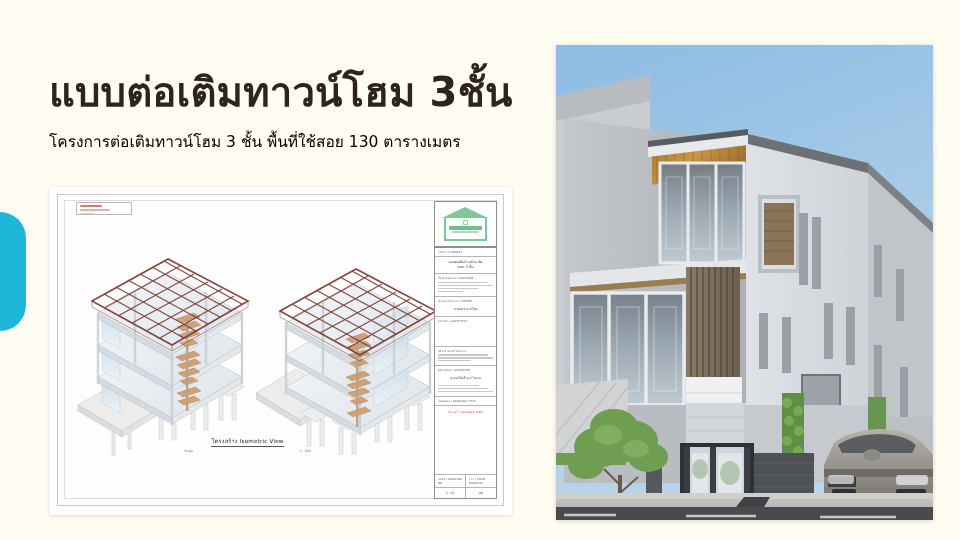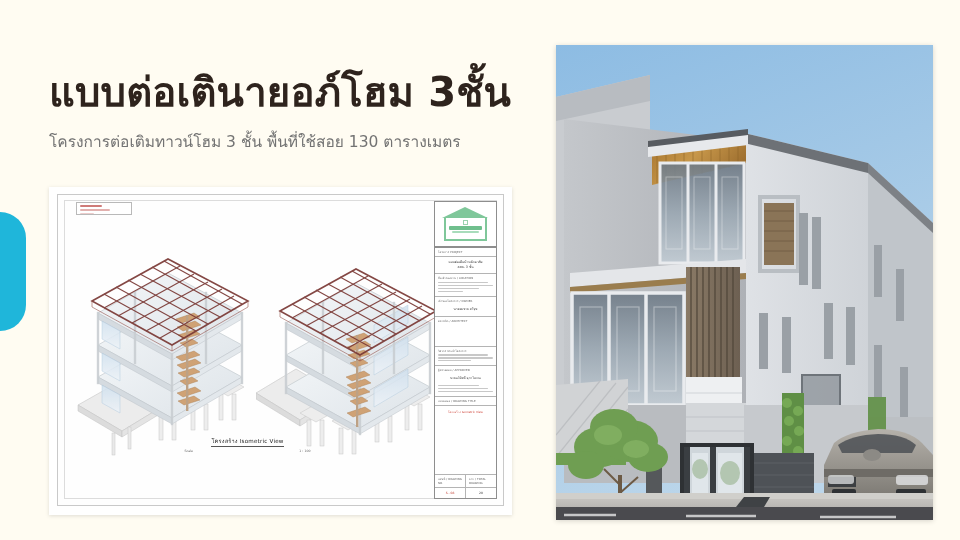--- a/index.html
+++ b/index.html
@@ -22,21 +22,21 @@
   #title{
     position:absolute; left:49px; top:66px;
     font-size:40px; line-height:52px;
     font-weight:700; color:#2e231d;
     letter-spacing:.2px;
     white-space:nowrap;
   }
   #subtitle{
     position:absolute; left:49px; top:129px;
     font-size:15.5px; line-height:27px;
-    color:#737373; font-weight:400;
+    color:#000000; font-weight:400;
   }
   #subtitle div{ white-space:nowrap; }
 
   
   #blueprint-card{
     position:absolute; left:49px; top:187px;
     width:463px; height:328px;
     background:#ffffff;
     box-shadow:0 1px 4px rgba(0,0,0,.13);
   }
@@ -148,21 +148,21 @@
     overflow:hidden;
     box-shadow:0 1px 5px rgba(0,0,0,.16);
     background:#9cc4e4;
   }
 </style>
 </head>
 <body>
 
 <div id="accent-tab"></div>
 
-<h1 id="title">แบบต่อเตินายอภ์โฮม 3ชั้น</h1>
+<h1 id="title">แบบต่อเติมทาวน์โฮม 3ชั้น</h1>
 
 <div id="subtitle">
   <div>โครงการต่อเติมทาวน์โฮม 3 ชั้น พื้นที่ใช้สอย 130 ตารางเมตร</div>
 </div>
 
 <div id="blueprint-card">
   <div id="bp-sheet">
     <div id="bp-inner-frame"></div>
 
     <div id="rev-stamp">

